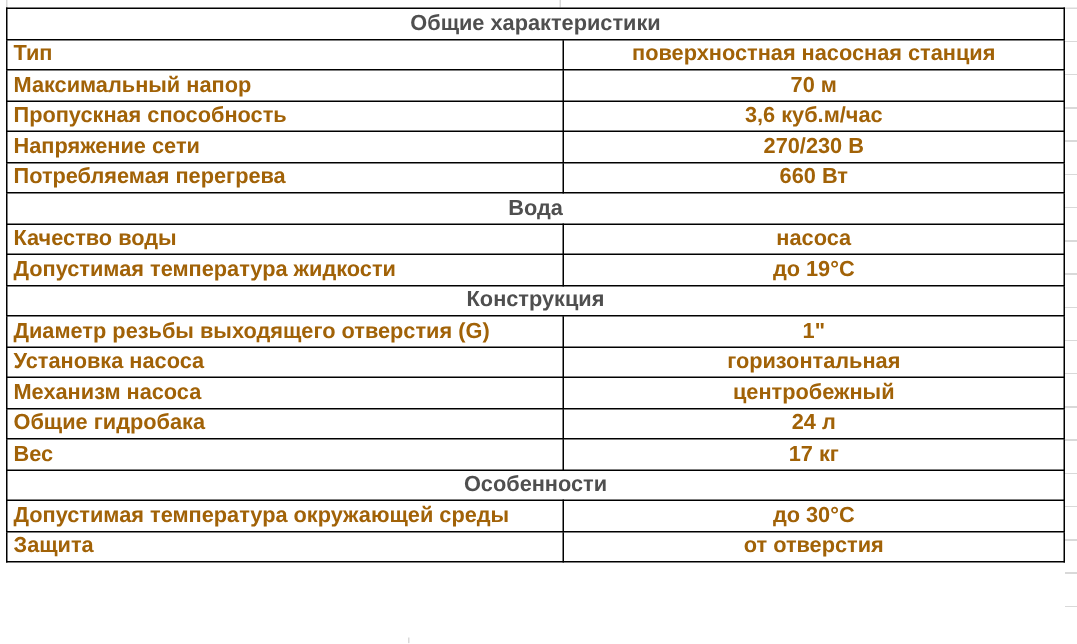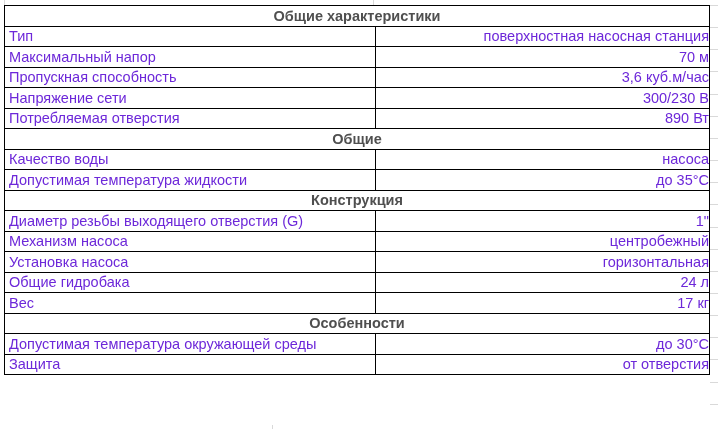--- a/index.html
+++ b/index.html
@@ -22,32 +22,33 @@
     width: 705px;
     border-collapse: collapse;
     table-layout: fixed;
   }
   table.spec td {
     border: 1.5px solid #000000;
     height: 20.5px;
     padding: 0;
     font-size: 14.5px;
     line-height: 1;
-    color: #6d28d9;
+    color: #a16207;
     vertical-align: middle;
     white-space: nowrap;
     overflow: hidden;
     box-sizing: border-box;
+    font-weight: bold;
   }
   table.spec td.label {
     text-align: left;
     padding-left: 4px;
   }
   table.spec td.value {
-    text-align: right;
+    text-align: center;
   }
   table.spec tr.section td {
     text-align: center;
     font-weight: bold;
     color: #4f4f4f;
   }
   
   .stub {
     position: absolute;
     background: #d9d9d9;
@@ -93,51 +94,51 @@
         <tr>
           <td class="label">Максимальный напор</td>
           <td class="value">70 м</td>
         </tr>
         <tr>
           <td class="label">Пропускная способность</td>
           <td class="value">3,6 куб.м/час</td>
         </tr>
         <tr>
           <td class="label">Напряжение сети</td>
-          <td class="value">300/230 В</td>
+          <td class="value">270/230 В</td>
         </tr>
         <tr>
-          <td class="label">Потребляемая отверстия</td>
-          <td class="value">890 Вт</td>
+          <td class="label">Потребляемая перегрева</td>
+          <td class="value">660 Вт</td>
         </tr>
         <tr class="section">
-          <td colspan="2">Общие</td>
+          <td colspan="2">Вода</td>
         </tr>
         <tr>
           <td class="label">Качество воды</td>
           <td class="value">насоса</td>
         </tr>
         <tr>
           <td class="label">Допустимая температура жидкости</td>
-          <td class="value">до 35°С</td>
+          <td class="value">до 19°С</td>
         </tr>
         <tr class="section">
           <td colspan="2">Конструкция</td>
         </tr>
         <tr>
           <td class="label">Диаметр резьбы выходящего отверстия (G)</td>
           <td class="value">1"</td>
         </tr>
         <tr>
+          <td class="label">Установка насоса</td>
+          <td class="value">горизонтальная</td>
+        </tr>
+        <tr>
           <td class="label">Механизм насоса</td>
           <td class="value">центробежный</td>
-        </tr>
-        <tr>
-          <td class="label">Установка насоса</td>
-          <td class="value">горизонтальная</td>
         </tr>
         <tr>
           <td class="label">Общие гидробака</td>
           <td class="value">24 л</td>
         </tr>
         <tr>
           <td class="label">Вес</td>
           <td class="value">17 кг</td>
         </tr>
         <tr class="section">

